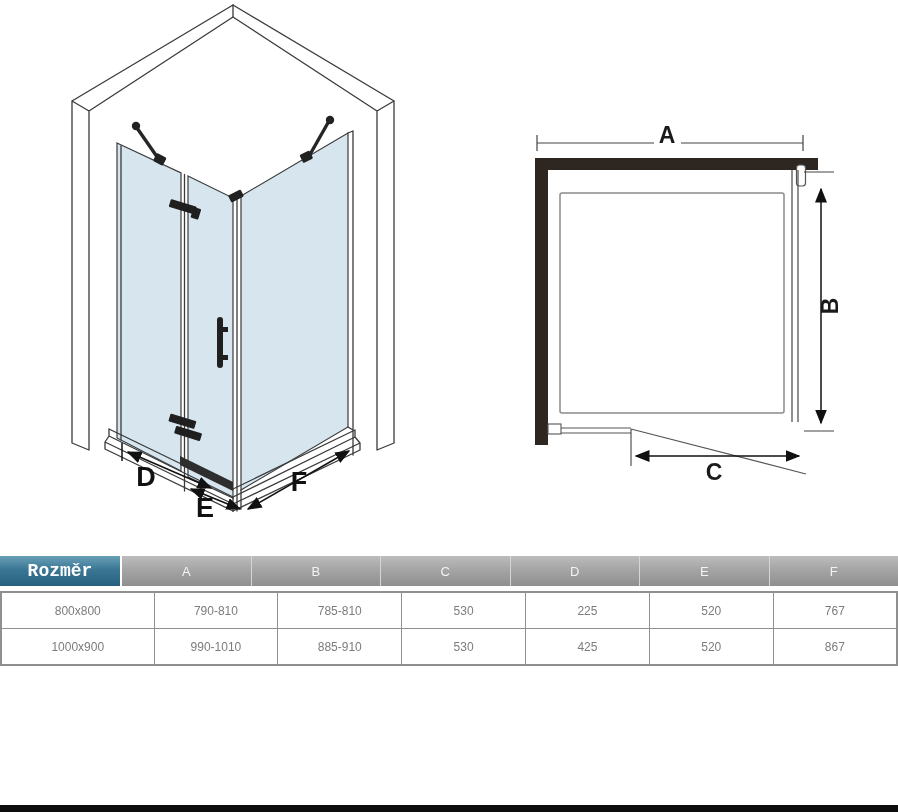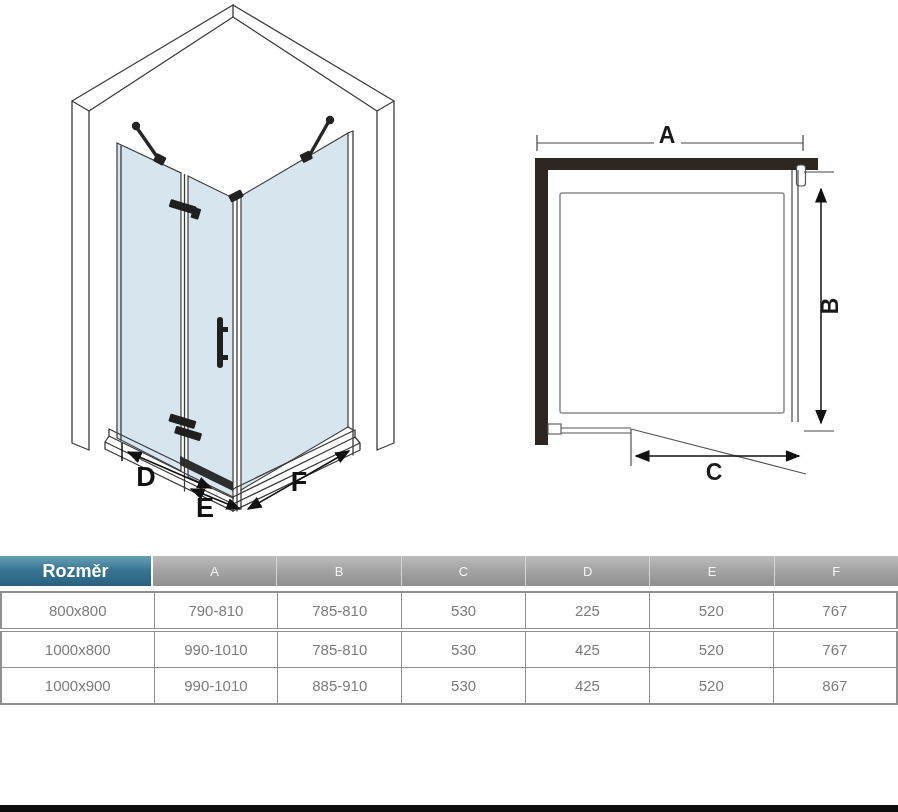--- a/index.html
+++ b/index.html
@@ -9,34 +9,34 @@
   .dlabel{font-size:27px;font-weight:bold;fill:#111;text-anchor:middle;}
   .plabel{font-size:23px;font-weight:bold;fill:#1a1a1a;text-anchor:middle;}
   .lineart{stroke:var(--line,#3b3b3b);stroke-width:1.3;fill:none;stroke-linejoin:round;stroke-linecap:round;}
   .glass{fill:var(--glass,#d7e5ef);stroke:var(--line,#3b3b3b);stroke-width:1.2;}
   .dark{fill:#222;}
   .dim{stroke:#111;stroke-width:1.5;fill:none;}
   .wallbar{fill:var(--wall,#2e2620);}
   
   #tablewrap{position:absolute;left:0;top:556px;width:898px;}
   .hdr{display:flex;height:30px;}
-  .hdr-dim{width:153px;display:flex;align-items:center;justify-content:center;
+  .hdr-dim{width:122px;display:flex;align-items:center;justify-content:center;
            color:#fff;font-size:18px;font-weight:bold;
            background:linear-gradient(180deg,#6aa0b6 0%,#3a7795 45%,#27617f 100%);
-           border-right:2px solid #fff;box-sizing:border-box;}
+           border-right:2px solid #fff;box-sizing:border-box;font-family:Liberation Mono, monospace;}
   .hdr-col{flex:1;display:flex;align-items:center;justify-content:center;
            color:#f3f3f3;font-size:13px;
            background:linear-gradient(180deg,#bcbcbc 0%,#a5a5a5 45%,#8f8f8f 100%);
            border-right:1px solid #d6d6d6;box-sizing:border-box;}
   .hdr-col:last-child{border-right:none;}
   .spacer{height:5px;background:#fff;}
   table.dims{width:898px;border-collapse:collapse;table-layout:fixed;
              border:2px solid #8f8f8f;}
   table.dims td{height:33px;border:1px solid #8f8f8f;text-align:center;
-                color:#7c7c7c;font-size:15px;}
+                color:#7c7c7c;font-size:12px;}
   table.dims tr.thick td{border-top:4px double #8f8f8f;}
   #bottombar{position:absolute;left:0;bottom:0;width:898px;height:7px;background:#0d0d0d;}
 </style>
 </head>
 <body>
 
 <div id="page" style="--glass: #d7e5ef; --line: #3b3b3b; --wall: #2e2620;">
 
   <svg style="position:absolute;left:0;top:0" width="470" height="545" viewBox="0 0 470 545">
     <defs>
@@ -166,29 +166,20 @@
       <tbody>
         <tr>
           <td>800x800</td>
           <td>790-810</td>
           <td>785-810</td>
           <td>530</td>
           <td>225</td>
           <td>520</td>
           <td>767</td>
         </tr>
-        <tr class="thick">
-          <td>1000x800</td>
-          <td>990-1010</td>
-          <td>785-810</td>
-          <td>530</td>
-          <td>425</td>
-          <td>520</td>
-          <td>767</td>
-        </tr>
         <tr>
           <td>1000x900</td>
           <td>990-1010</td>
           <td>885-910</td>
           <td>530</td>
           <td>425</td>
           <td>520</td>
           <td>867</td>
         </tr>
       </tbody>

